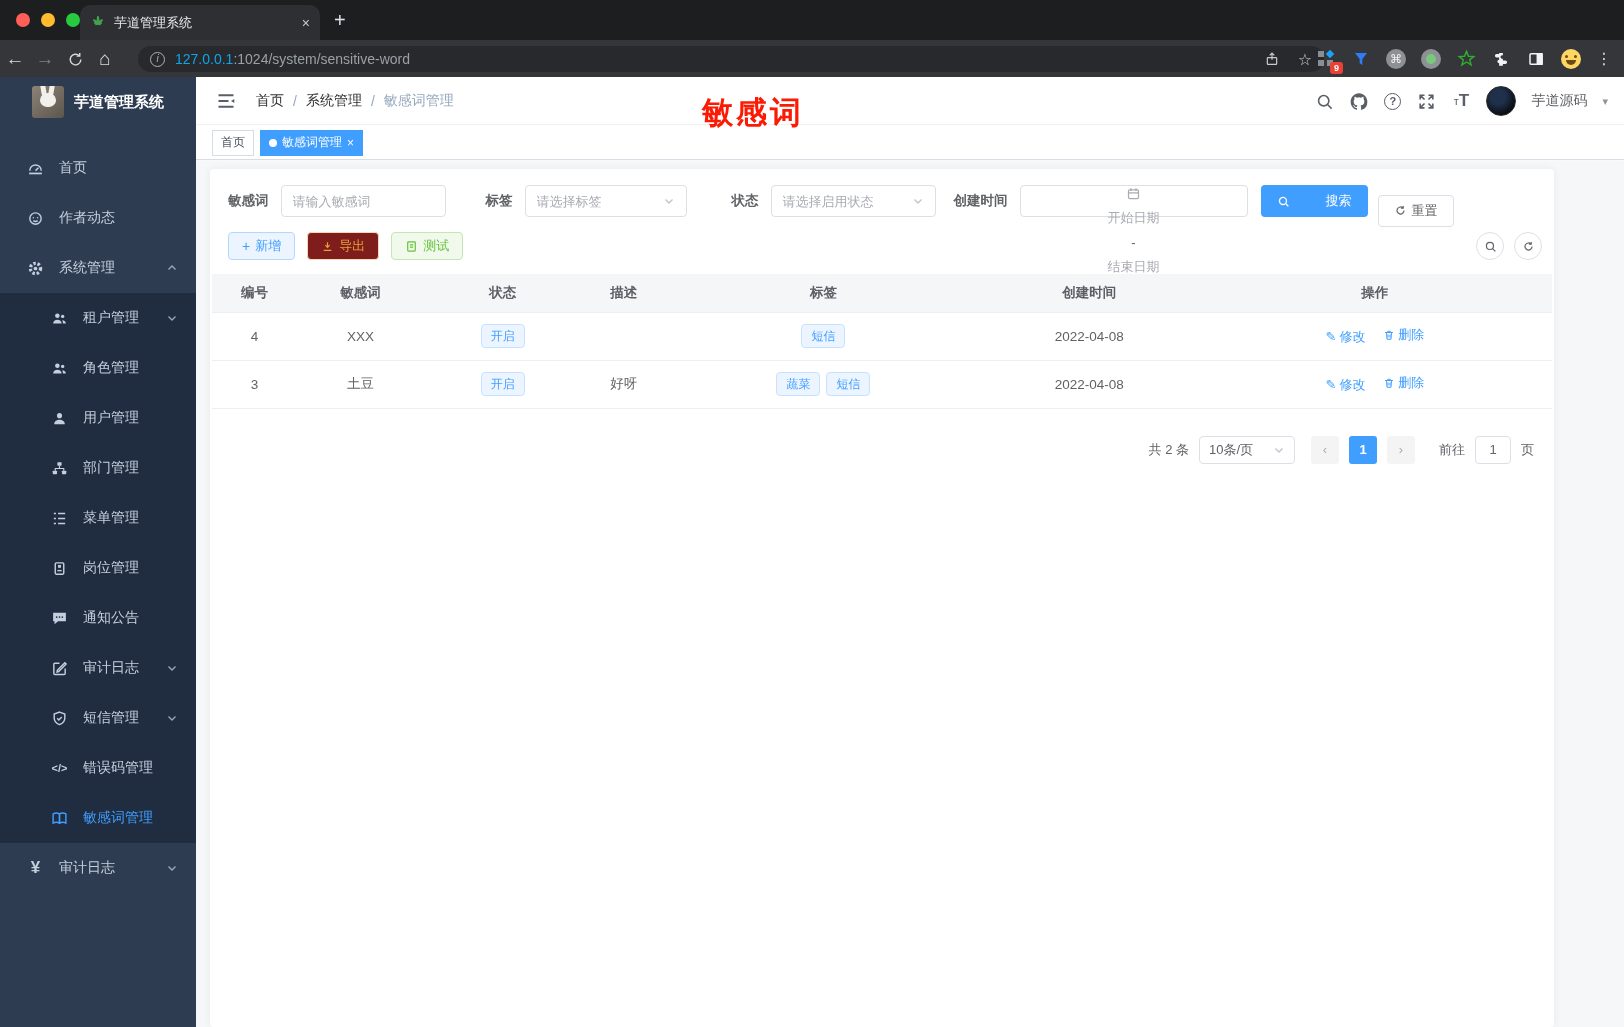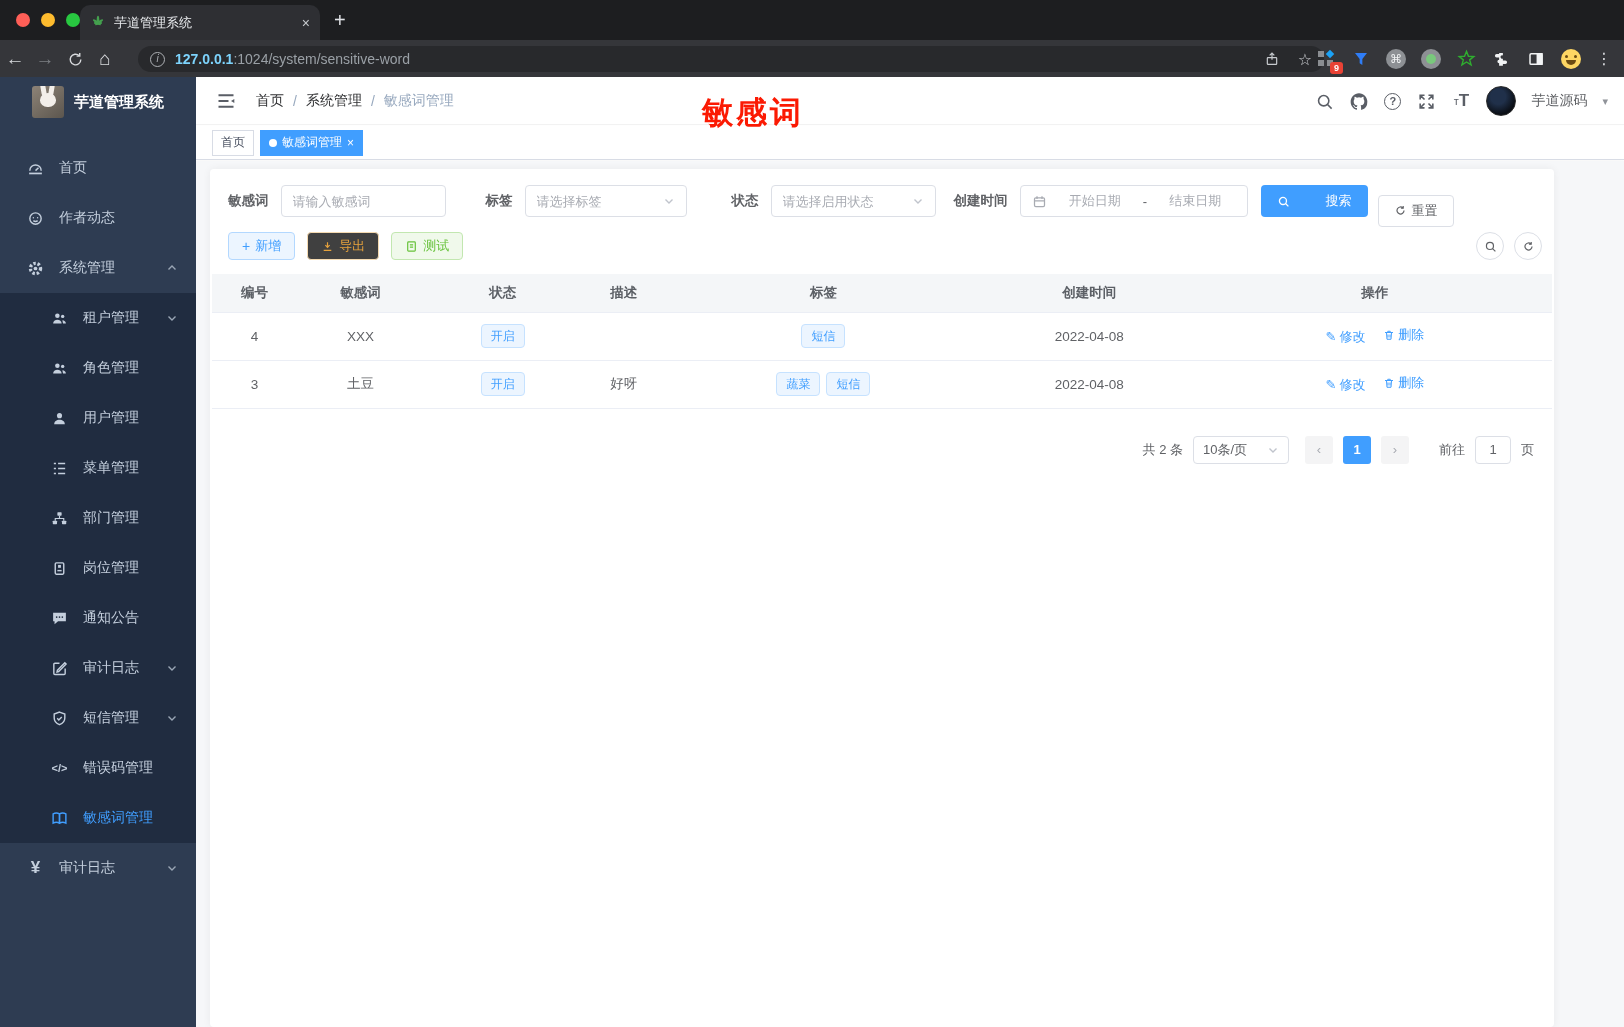--- a/index.html
+++ b/index.html
@@ -19,21 +19,21 @@
   .newtab { position:absolute; left:334px; top:10px; color:#dfe1e5; font-size:20px; line-height:20px; }
   .toolbar { position:absolute; left:0; top:40px; width:100%; height:37px; background:#35363a;
     display:flex; align-items:center; }
   .navbtn { color:#d8dadd; font-size:19px; width:30px; text-align:center; }
   .navbtn.dim { color:#7d8085; }
   .urlpill { position:absolute; left:138px; top:6px; width:1186px; height:26px; background:#28292c;
     border-radius:13px; display:flex; align-items:center; padding:0 12px; gap:10px; }
   .info-circ { width:15px; height:15px; border:1.4px solid #aeb1b5; border-radius:50%;
     color:#aeb1b5; font-size:10px; line-height:12px; text-align:center; font-style:italic; flex:none; }
   .url { font-size:14px; color:#9aa0a6; white-space:nowrap; flex:1; }
-  .url b { color:#7dd3fc; font-weight:700; }
+  .url b { color:#0ea5e9; font-weight:400; }
   .pill-ico { color:#c7cace; margin-left:8px; }
   .exts { position:absolute; right:12px; top:0; height:37px; display:flex; align-items:center; gap:15px; }
   .ext { position:relative; width:20px; height:20px; display:flex; align-items:center; justify-content:center; }
   .badge9 { position:absolute; right:-7px; bottom:-5px; background:#e94235; color:#fff; font-size:9px;
     padding:1px 4px; border-radius:3px; font-weight:700; }
   .gridico { position:relative; width:16px; height:16px; }
   .gridico i { position:absolute; width:6px; height:6px; background:#8a8d91; }
   .gridico .diamond { background:#1ba2f6; transform:rotate(45deg); }
   .circ-ext { width:20px; height:20px; border-radius:50%; background:#8d9094; display:flex;
     align-items:center; justify-content:center; color:#f1f3f4; font-size:12px; }
@@ -112,21 +112,21 @@
   .cal-ico { color:#a8abb2; flex:none; }
   .btn { height:32px; border-radius:4px; display:inline-flex; align-items:center; justify-content:center;
     gap:5px; font-size:13px; padding:0 15px; border:1px solid transparent; }
   .btn.primary { background:#409eff; color:#fff; }
   .btn.plainwhite { background:#fff; border-color:#dcdfe6; color:#606266;margin-top:19px; }
 
   
   .toolrow { margin-top:15px; display:flex; align-items:center; height:28px; }
   .btn.sm { height:28px; font-size:13px; padding:0 13px; }
   .btn.plain-blue { background:#ecf5ff; border-color:#b3d8ff; color:#409eff; }
-  .btn.plain-yellow { background:#404040; border-color:#f5dab1; color:#e6a23c; }
+  .btn.plain-yellow { background:#7f1d1d; border-color:#f5dab1; color:#e6a23c; }
   .btn.plain-green { background:#f0f9eb; border-color:#c2e7b0; color:#67c23a; }
   .round-btn { width:28px; height:28px; border-radius:50%; border:1px solid #dcdfe6; background:#fff;
     color:#606266; display:flex; align-items:center; justify-content:center; }
 
   
   .tablewrap { margin:14px -16px 0 -16px; }
   table { width:100%; border-collapse:collapse; }
   thead th { background:#f4f6f8; height:38px; font-size:13.5px; color:#5c6066; font-weight:700;
     text-align:center; border-bottom:1px solid #ebeef5; }
   tbody td { height:48px; text-align:center; font-size:13.5px; color:#606266;
@@ -331,37 +331,37 @@
             <svg class="i" width="17" height="17" viewBox="0 0 24 24" fill="currentColor">
                 <circle cx="12" cy="8" r="3.6"></circle>
                 <path d="M4.5 20c0-4 3.3-6.2 7.5-6.2s7.5 2.2 7.5 6.2z"></path>
               </svg>
           </span>
           <span>用户管理</span>
         </div>
 
         <div class="m-item sub">
           <span class="mi-ico">
-            <svg class="i" width="17" height="17" viewBox="0 0 24 24" fill="none" stroke="currentColor" stroke-width="2.2">
-                <path d="M4 5h3M10 5h10M10 12h10M10 19h10M4 12h3M4 19h3"></path>
-              </svg>
-          </span>
-          <span>菜单管理</span>
-        </div>
-
-        <div class="m-item sub">
-          <span class="mi-ico">
             <svg class="i" width="17" height="17" viewBox="0 0 24 24" fill="currentColor">
                 <rect x="9" y="3" width="6" height="5" rx="1"></rect>
                 <rect x="2.5" y="15" width="6" height="5" rx="1"></rect>
                 <rect x="15.5" y="15" width="6" height="5" rx="1"></rect>
                 <path d="M11.2 8h1.6v3.2h6v3.8h-1.6v-2.2H6.8V15H5.2v-3.8h6z"></path>
               </svg>
           </span>
           <span>部门管理</span>
+        </div>
+
+        <div class="m-item sub">
+          <span class="mi-ico">
+            <svg class="i" width="17" height="17" viewBox="0 0 24 24" fill="none" stroke="currentColor" stroke-width="2.2">
+                <path d="M4 5h3M10 5h10M10 12h10M10 19h10M4 12h3M4 19h3"></path>
+              </svg>
+          </span>
+          <span>菜单管理</span>
         </div>
 
         <div class="m-item sub">
           <span class="mi-ico">
             <svg class="i" width="17" height="17" viewBox="0 0 24 24" fill="none" stroke="currentColor" stroke-width="2">
                 <rect x="6" y="4" width="12" height="16" rx="1.5"></rect>
                 <rect x="10" y="7" width="4" height="4" fill="currentColor" stroke="none"></rect>
                 <path d="M9 15h6"></path>
               </svg>
           </span>
@@ -505,21 +505,21 @@
               </svg>
           </span>
           <span class="f-label" style="margin-left:45px;">状态</span>
           <span class="inp" style="width:165px; margin-left:12px;">
             <input placeholder="请选择启用状态" style="">
             <svg class="sel-caret" viewBox="0 0 12 12" fill="none" stroke="currentColor" stroke-width="1.4">
                 <path d="M2.5 4.5 6 8l3.5-3.5"></path>
               </svg>
           </span>
           <span class="f-label" style="margin-left:18px;">创建时间</span>
-          <span class="inp daterange" style="margin-left:12px;">
+          <span class="inp daterange" style="margin-left:12px;flex-direction:column;">
             <span class="cal-ico">
               <svg class="i" width="15" height="15" viewBox="0 0 24 24" fill="none" stroke="currentColor" stroke-width="2">
                   <rect x="4" y="6" width="16" height="14" rx="2"></rect>
                   <path d="M8 3.5V8M16 3.5V8M4 11h16"></path>
                 </svg>
             </span>
             <span class="ph" style="text-align:center;">开始日期</span>
             <span class="sep">-</span>
             <span class="ph" style="text-align:center;">结束日期</span>
           </span>
@@ -634,21 +634,21 @@
           <span>共 2 条</span>
           <span class="psel">
             <span>10条/页</span>
             <svg class="sel-caret" viewBox="0 0 12 12" fill="none" stroke="currentColor" stroke-width="1.4">
                 <path d="M2.5 4.5 6 8l3.5-3.5"></path>
               </svg>
           </span>
           <span class="pbtn" style="margin-left:6px;">‹</span>
           <span class="pbtn cur">1</span>
           <span class="pbtn">›</span>
-          <span style="margin-left:20px;">前往</span>
+          <span style="margin-left:14px;">前往</span>
           <input class="goto-inp" value="1" style="">
           <span>页</span>
         </div>
 
       </div>
     </div>
   </div>
 
   <div class="annot">敏感词</div>
 

